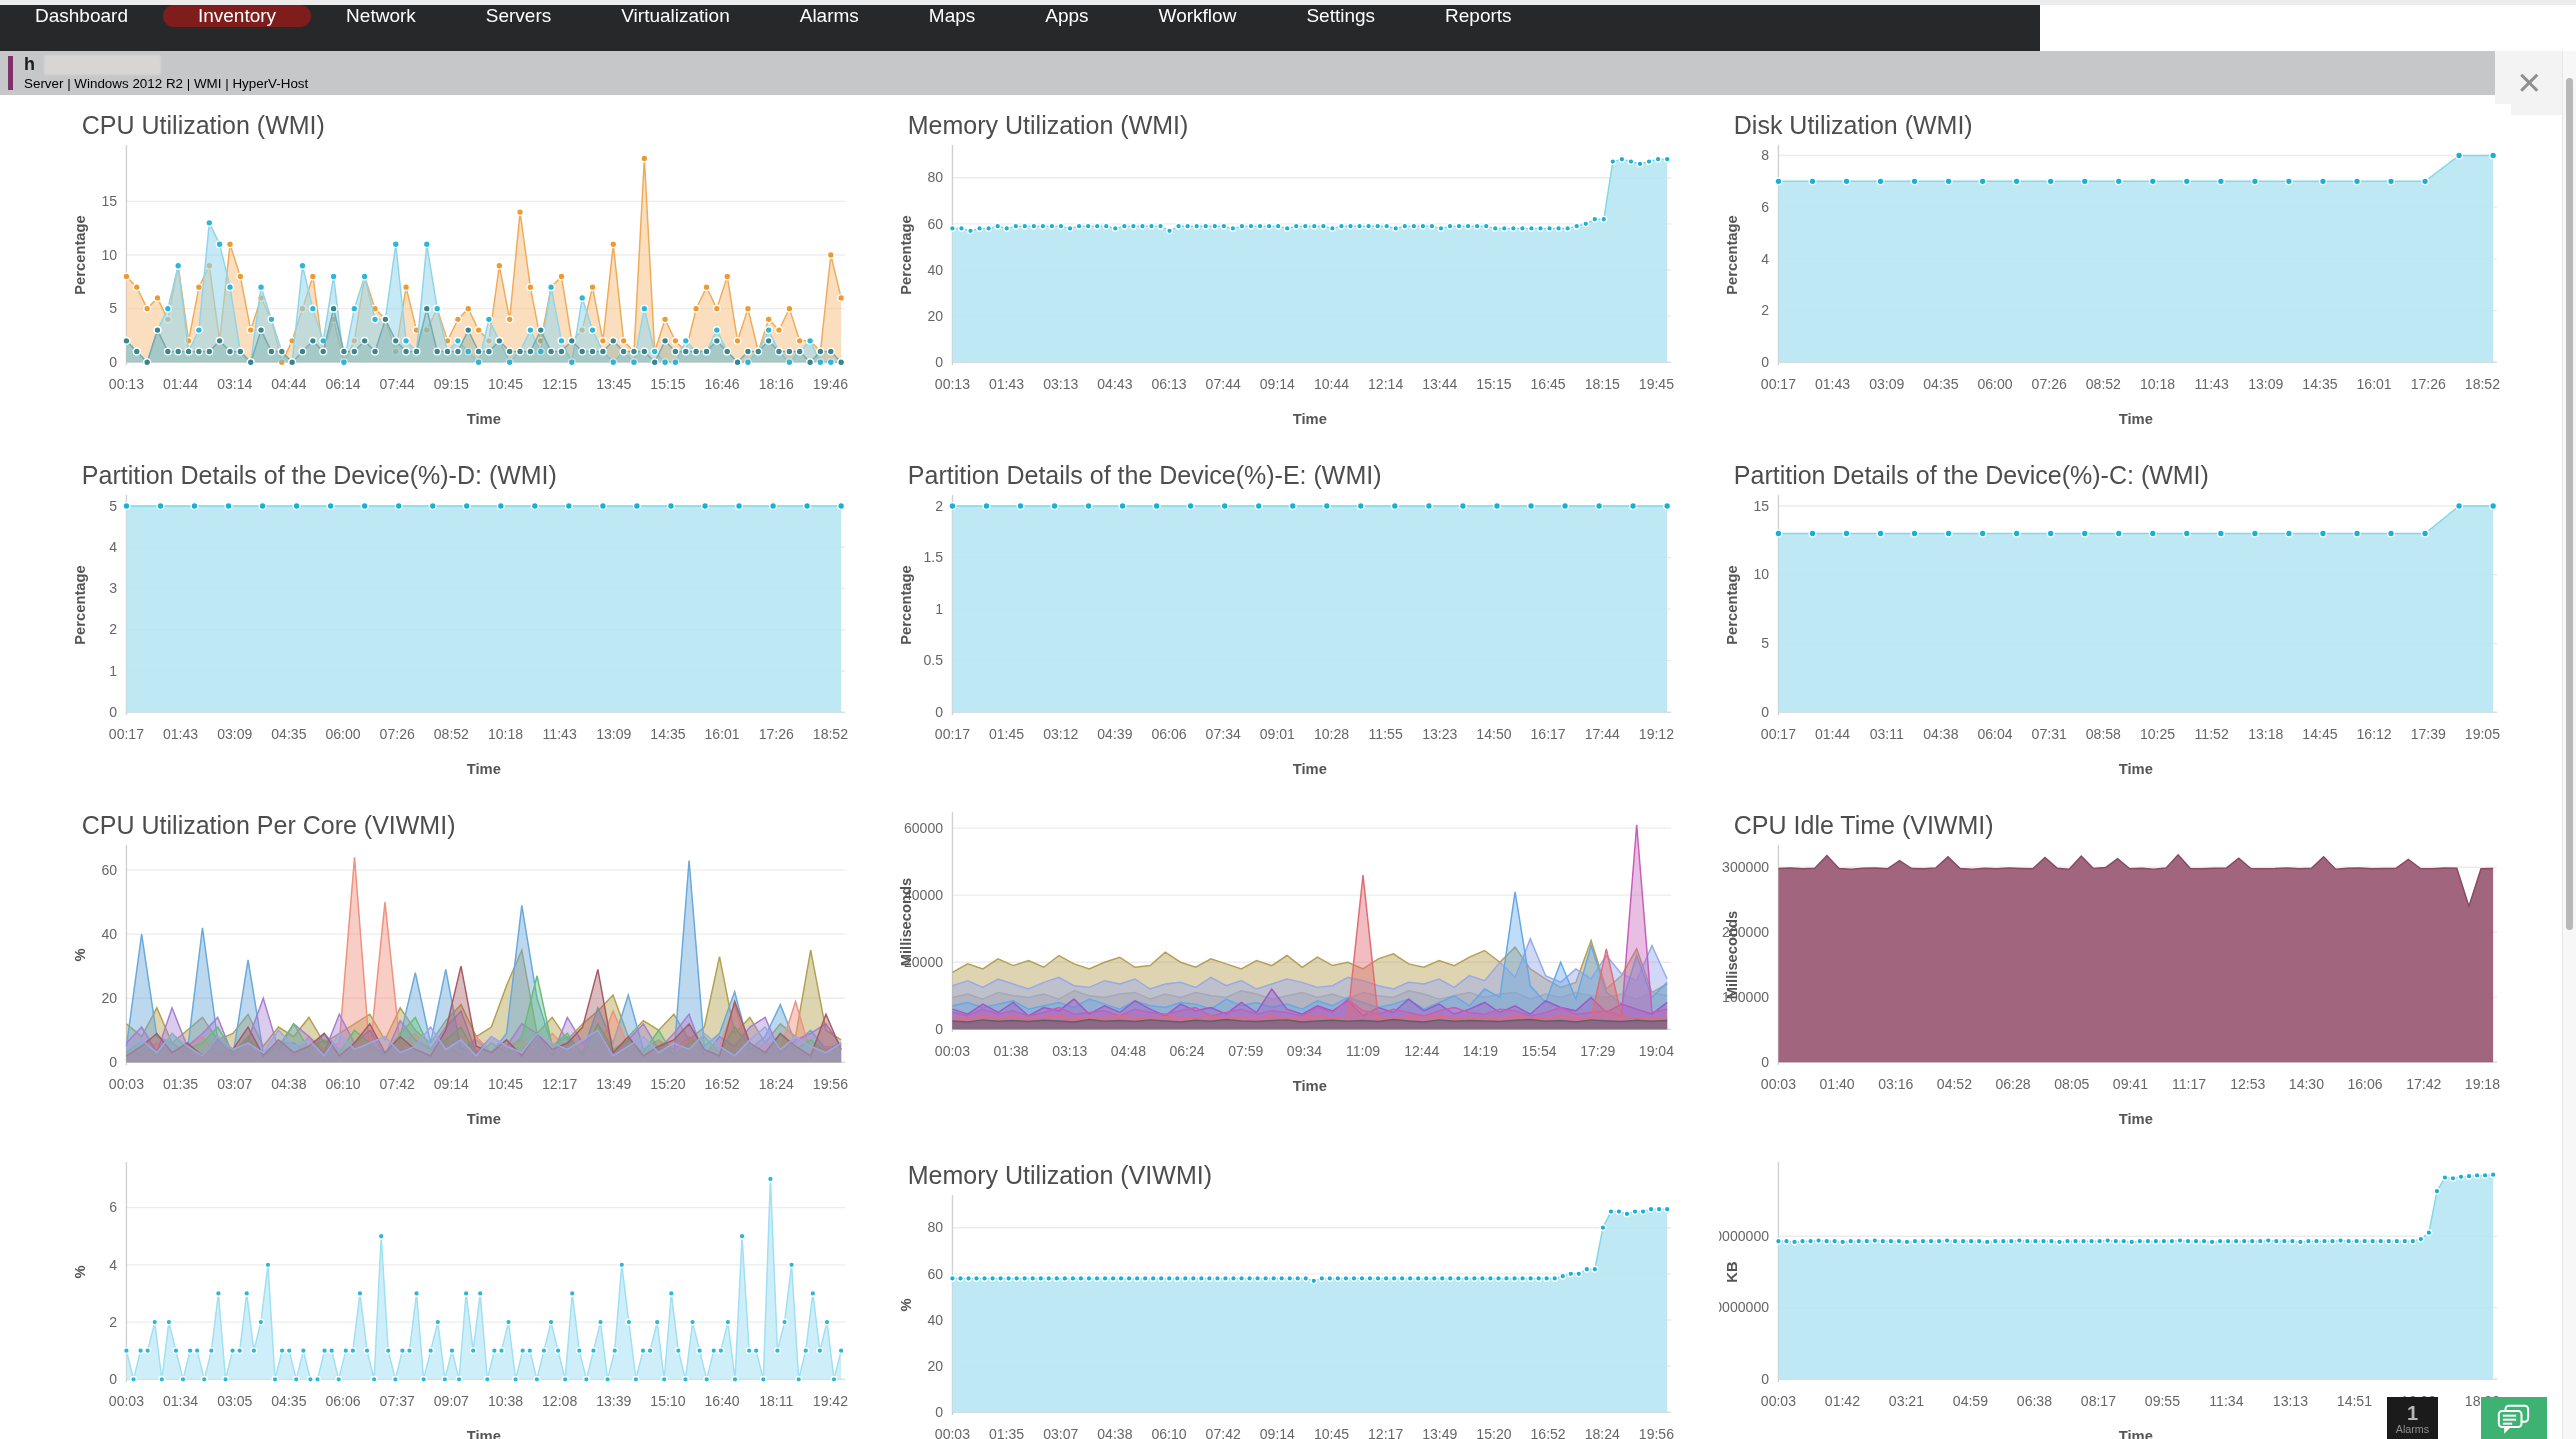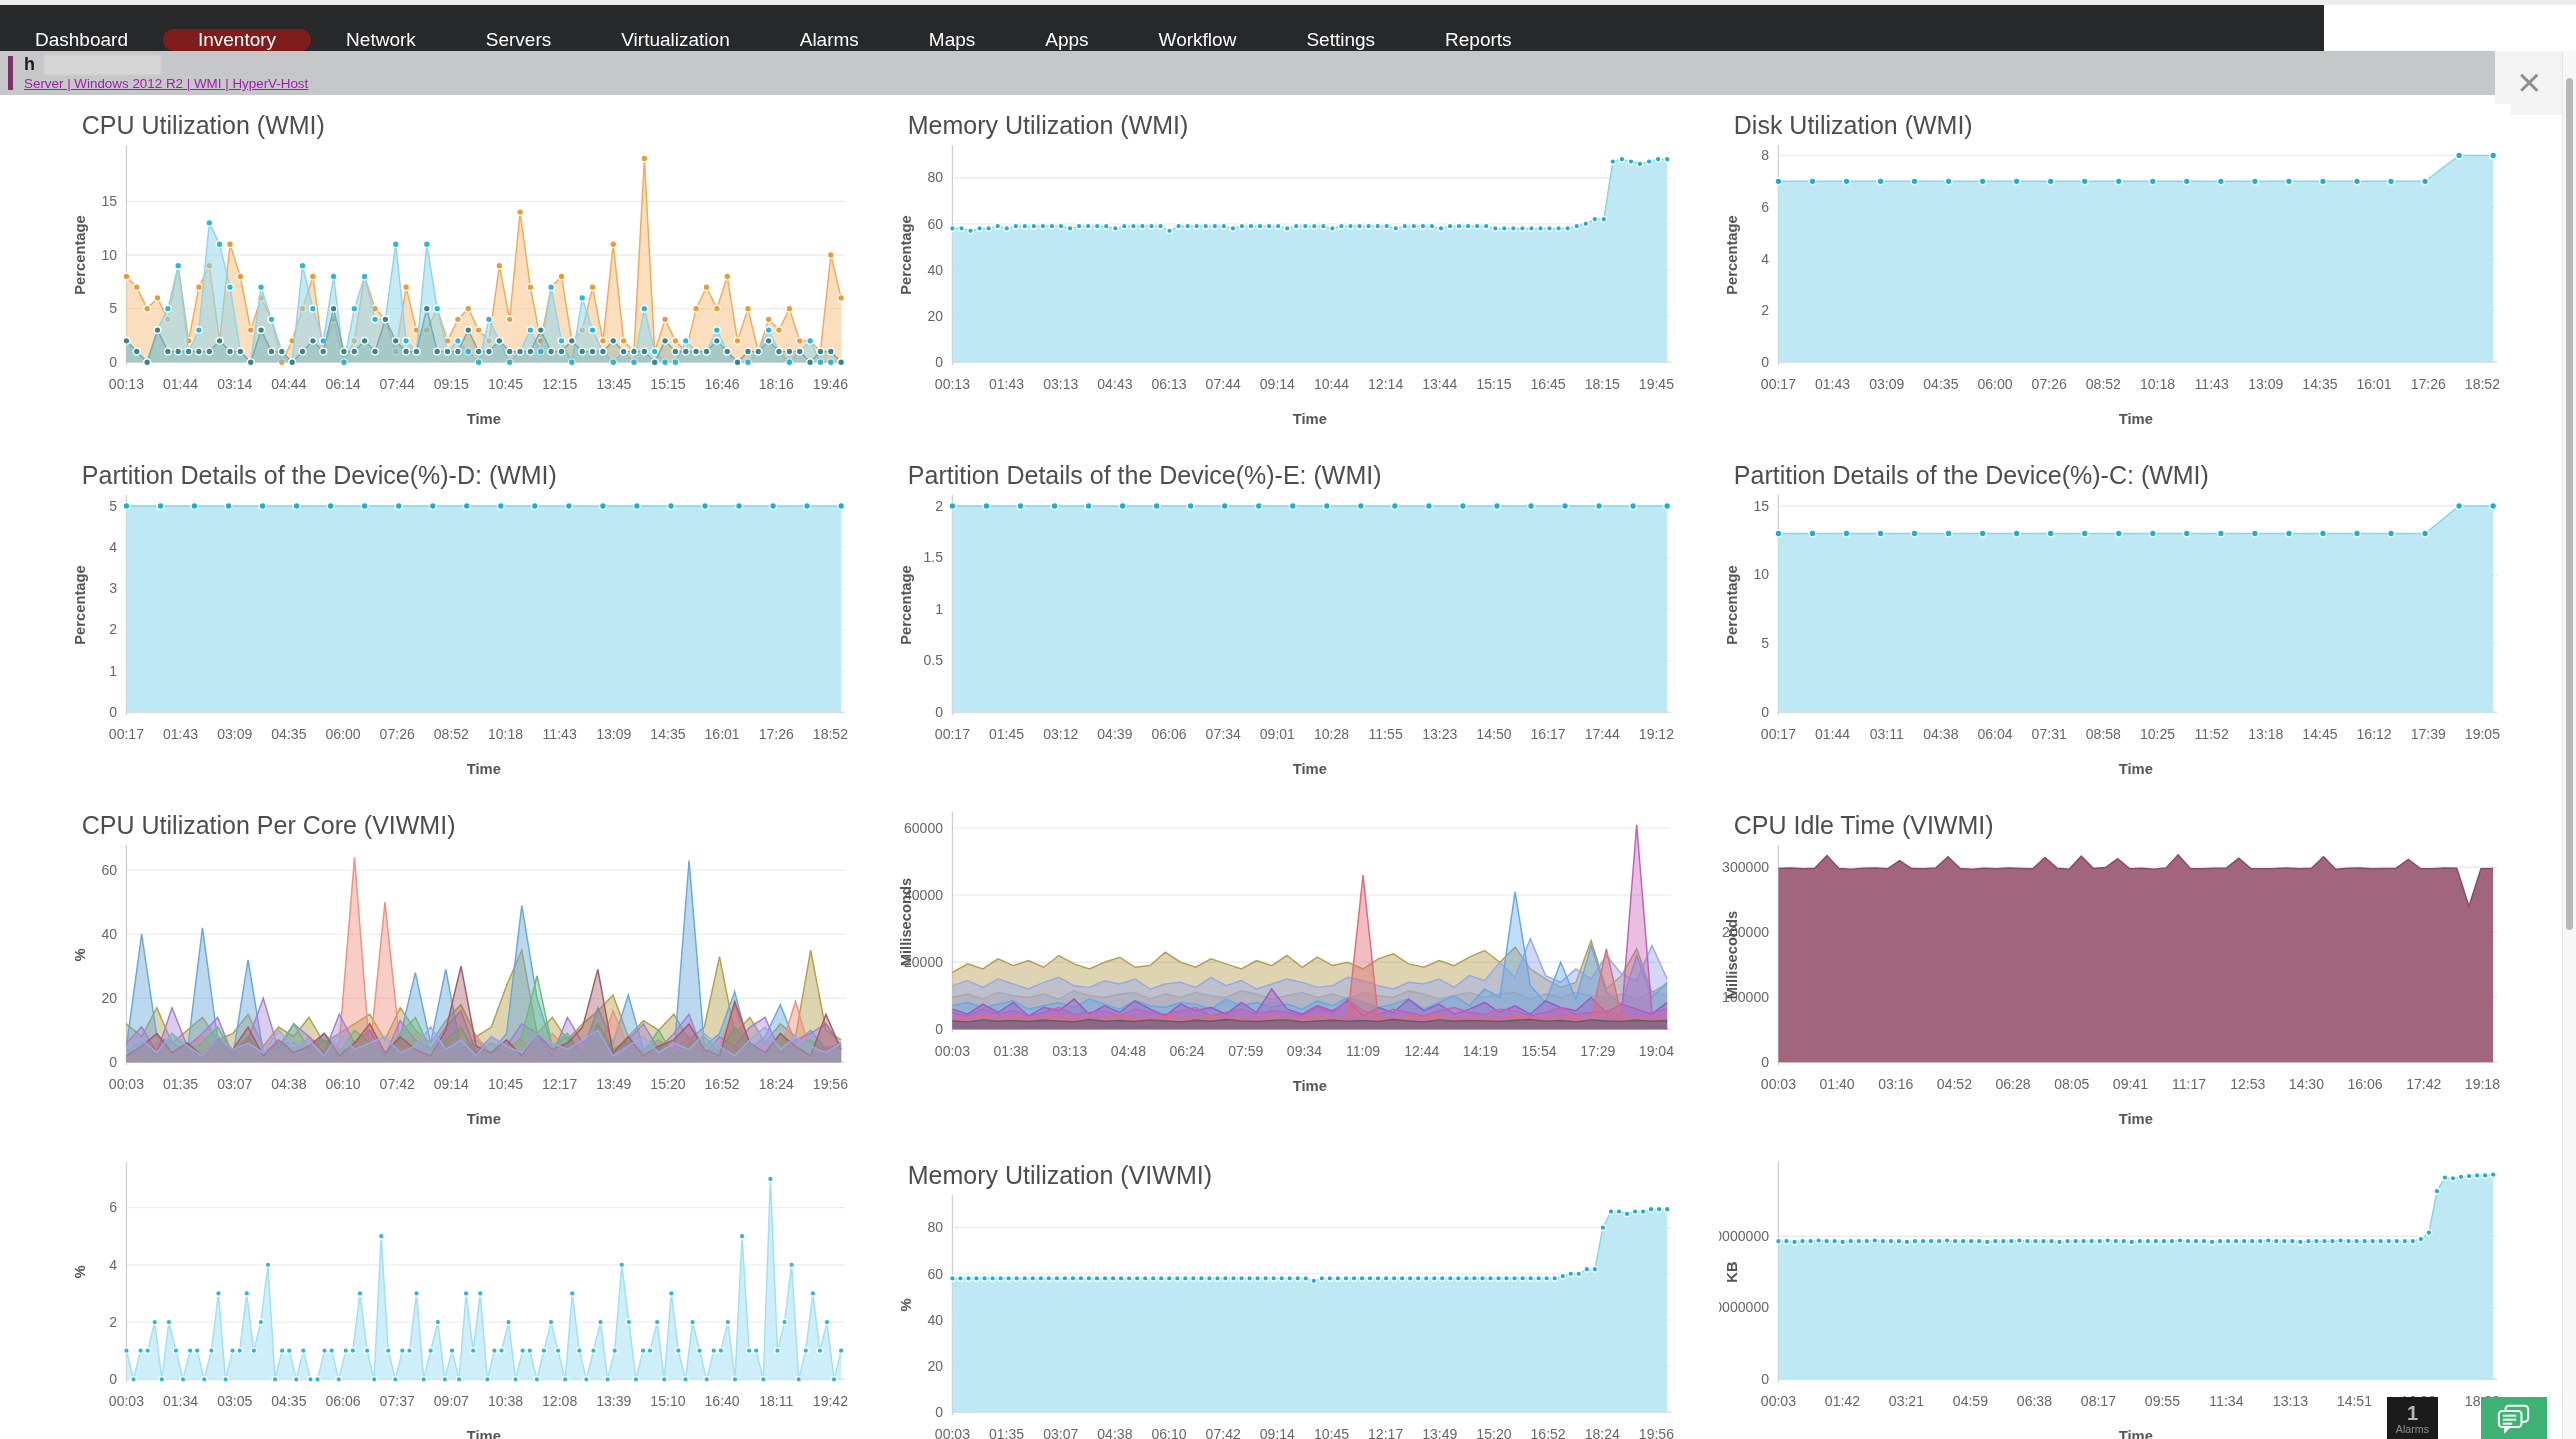--- a/index.html
+++ b/index.html
@@ -1,31 +1,31 @@
 <!DOCTYPE html>
 <html style="font-size:10.7px"><head>
 <meta charset="utf-8">
 <style>
   html,body{margin:0;padding:0}
   body{width:2576px;height:1440px;overflow:hidden;position:relative;background:#ffffff;
        font-family:"Liberation Sans",sans-serif;}
   
   .top-strip{position:absolute;left:0;top:0;width:2576px;height:5.4px;background:#ececec;}
   
-  .navbar{position:absolute;left:0;top:5.4px;width:2324px;height:46px;background:#27282a;display:flex;align-items:flex-end;}
+  .navbar{position:absolute;left:0;top:5.4px;width:2040px;height:46px;background:#27282a;display:flex;align-items:flex-start;}
   .nav-item{display:flex;align-items:center;padding:0 35px;color:#ffffff;font-size:19px;cursor:pointer;white-space:nowrap;}
   .nav-item.active{background:#7f1d1d;border-radius:17px;}
   .kebab{position:absolute;right:24px;top:9.4px;width:13.4px;height:29.5px;display:flex;flex-direction:column;justify-content:space-between;align-items:center;cursor:pointer;}
   .kebab span{width:6.7px;height:6.7px;border-radius:50%;background:#ffffff;display:block;}
   
   .page-header{position:absolute;left:0;top:51px;width:2576px;height:44px;background:#c6c7c8;}
   .accent{position:absolute;left:8px;top:5.4px;width:4.7px;height:34px;background:#7c3168;}
   .hdr-title{position:absolute;left:24px;top:2.7px;font-size:18px;font-weight:bold;color:#1d1d1d;}
   .hdr-redact{position:absolute;left:44px;top:4px;width:117px;height:20px;background:#d8d5d5;border-radius:2px;filter:blur(1.3px);}
-  .hdr-sub{position:absolute;left:24px;top:25px;font-size:13.4px;color:#a21caf;text-decoration:underline;}
+  .hdr-sub{position:absolute;left:24px;top:25px;font-size:13.4px;color:#000000;}
   .close-btn{position:absolute;right:12.7px;top:51px;width:68px;height:64px;background:#f3f3f4;display:flex;align-items:center;justify-content:center;
              font-size:31px;color:#8f8f8f;font-weight:200;cursor:pointer;}
   
   .charts-grid{position:absolute;left:67px;top:104px;width:2442px;display:grid;
                grid-template-columns:792px 792px 792px;grid-column-gap:34px;grid-row-gap:28px;}
   .chart-card{width:792px;height:322px;background:#ffffff;}
   .chart-title{font-size:25px;color:#4d4d4d;padding:6.7px 0 2.7px 14.8px;height:24px;white-space:nowrap;}
   svg text.tick{font-size:21px;fill:#666666;font-family:"Liberation Sans",sans-serif;}
   svg text.axis-label{font-size:22px;fill:#555555;font-weight:bold;font-family:"Liberation Sans",sans-serif;}
   

